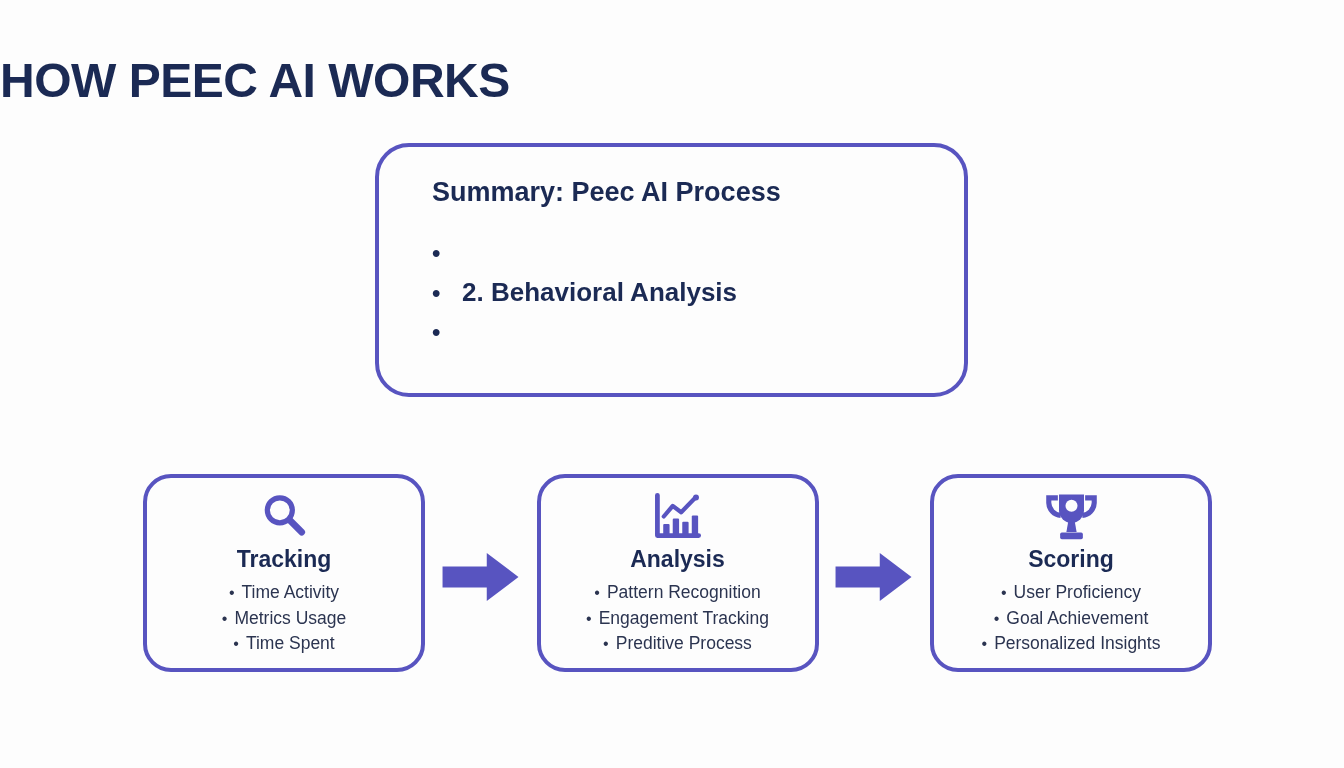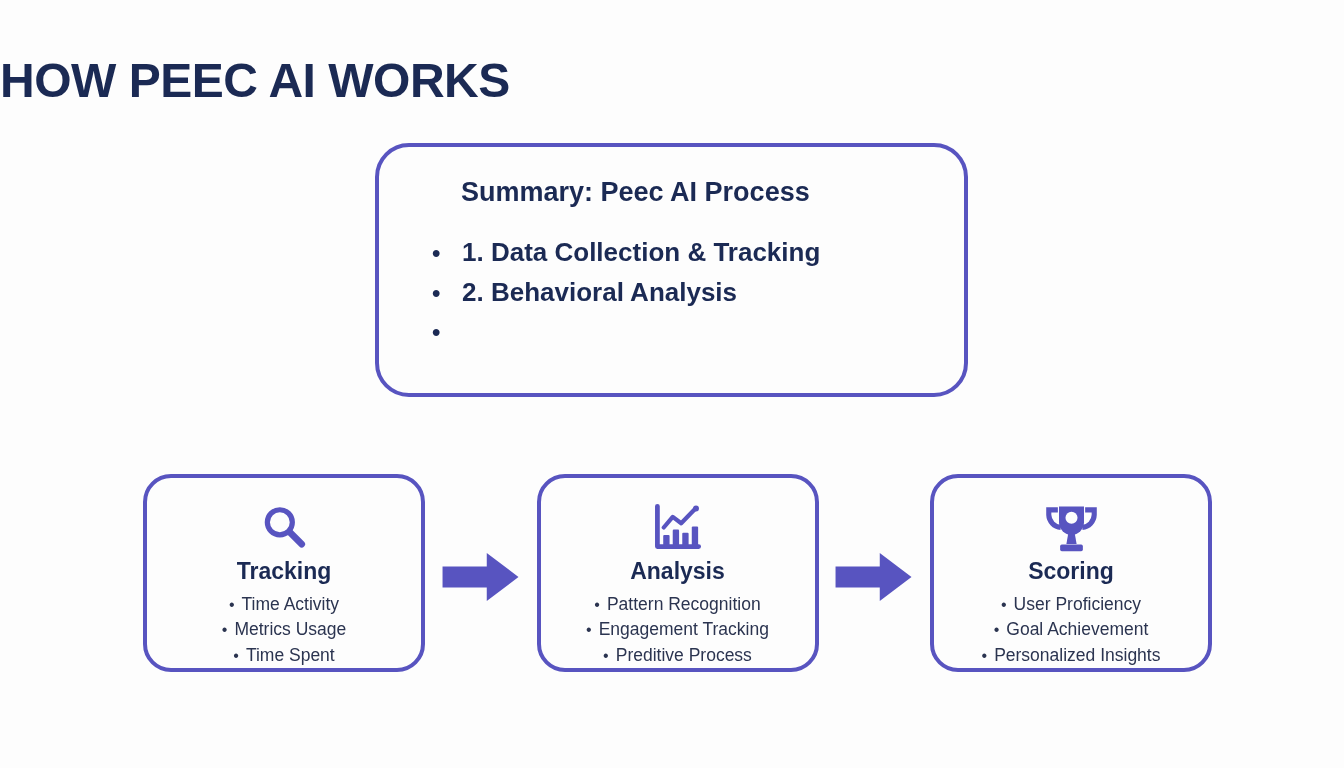--- a/index.html
+++ b/index.html
@@ -30,21 +30,20 @@
     left:375px; top:143px;
     width:593px; height:254px;
     border:4px solid var(--accent-purple);
     border-radius:34px;
     background:transparent;
     padding:30px 30px 0 53px;
   }
   .summary-title{
     font-size:27px;
     font-weight:bold;
-    margin-left:29px;
     color:var(--navy-text);
   }
   .summary-list{margin-top:25px;}
   .summary-list .li{
     display:flex;
     align-items:baseline;
     font-size:26px;
     font-weight:bold;
     line-height:39.5px;
     color:var(--navy-text);
@@ -62,21 +61,21 @@
     justify-content:space-between;
     align-items:flex-start;
   }
   .card{
     width:282px; height:198px;
     border:4px solid var(--accent-purple);
     border-radius:28px;
     display:flex;
     flex-direction:column;
     align-items:center;
-    padding-top:24px;
+    padding-top:12px;
   }
   .card-icon{
     height:52px;
     display:flex;align-items:center;justify-content:center;
     color:var(--accent-purple);
   }
   .card-title{
     font-size:23px;
     font-weight:bold;
     margin-top:4px;
@@ -104,21 +103,20 @@
 </head>
 <body>
 
 <h1 class="page-title">HOW PEEC AI WORKS</h1>
 
 <section class="summary-box">
   <h2 class="summary-title">Summary: Peec AI Process</h2>
   <div class="summary-list">
       <div class="li">
         <span class="dot">•</span>
-        <span class="txt">1. Data Collection &amp; Tracking</span>
       </div>
       <div class="li">
         <span class="dot">•</span>
         <span class="txt">2. Behavioral Analysis</span>
       </div>
       <div class="li">
         <span class="dot">•</span>
       </div>
     </div>
 </section>

